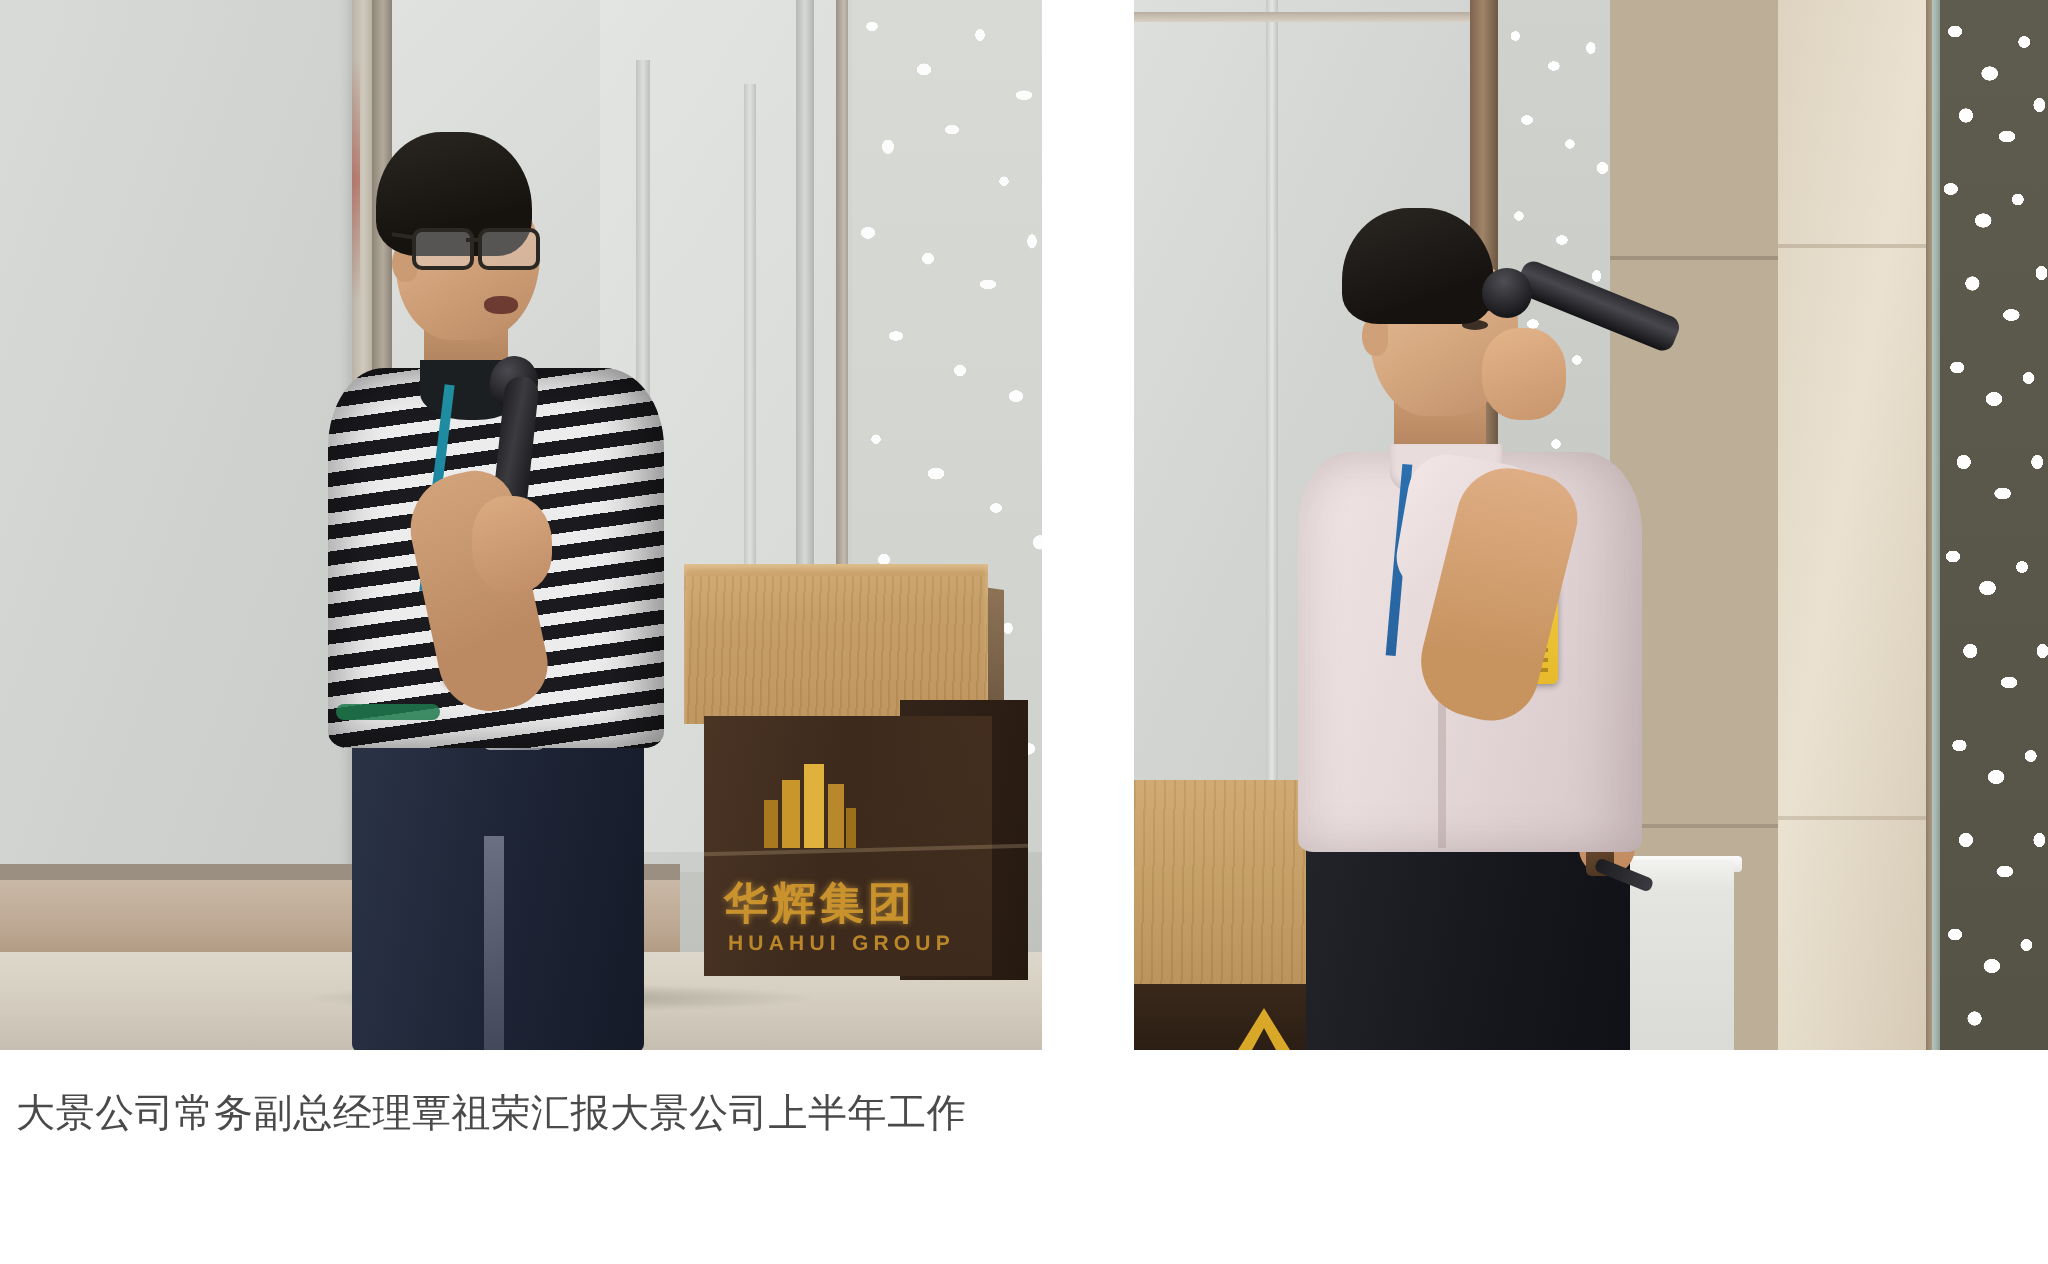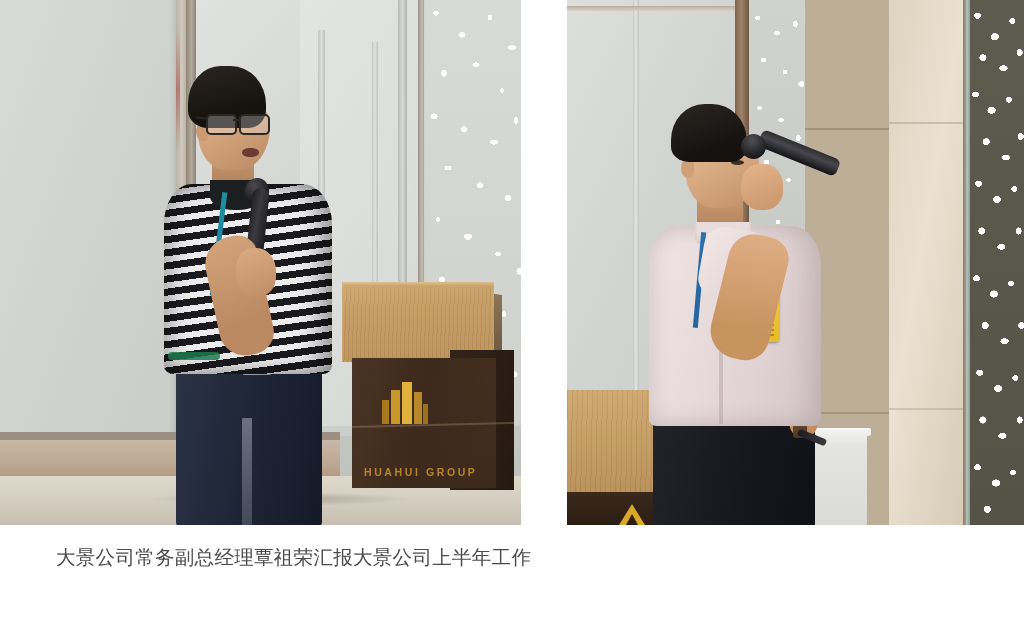--- a/index.html
+++ b/index.html
@@ -38,21 +38,20 @@
   .photo-right { width: 457px; height: 525px; }
 
   
   .caption {
     font-size: 19.5px;
     line-height: 33px;
     color: #4a4a4a;
     letter-spacing: 0.3px;
     padding-top: 16px;
     font-weight: 400;
-    margin-left: 48px;
   }
   .caption-left  { padding-left: 8px; width: 505px; }
   .caption-right { padding-left: 6px; width: 440px; }
 
   
   .lp-bg {
     position: absolute; inset: 0;
     background:
       linear-gradient(180deg, #d6d8d5 0%, #cdd0cd 45%, #c6c8c4 75%, #bdbfbb 100%);
   }
@@ -641,20 +640,21 @@
 
       <div class="lp-logo-building">
         <svg width="52" height="46" viewBox="0 0 52 46">
           <rect x="4" y="22" width="7" height="24" fill="#a8791f"></rect>
           <rect x="13" y="12" width="9" height="34" fill="#c8962a"></rect>
           <rect x="24" y="4" width="10" height="42" fill="#e0b13c"></rect>
           <rect x="36" y="14" width="8" height="32" fill="#b8882a"></rect>
           <rect x="45" y="26" width="5" height="20" fill="#9c7019"></rect>
         </svg>
       </div>
+      <div class="lp-logo-cn">华辉集团</div>
       <div class="lp-logo-en">HUAHUI GROUP</div>
 
       <div class="lp-person">
         <div class="lp-pants"></div>
         <div class="lp-pants-split"></div>
         <div class="lp-belt"></div>
         <div class="lp-buckle"></div>
 
         <div class="lp-shirt"></div>
         <div class="lp-collar-trim"></div>

